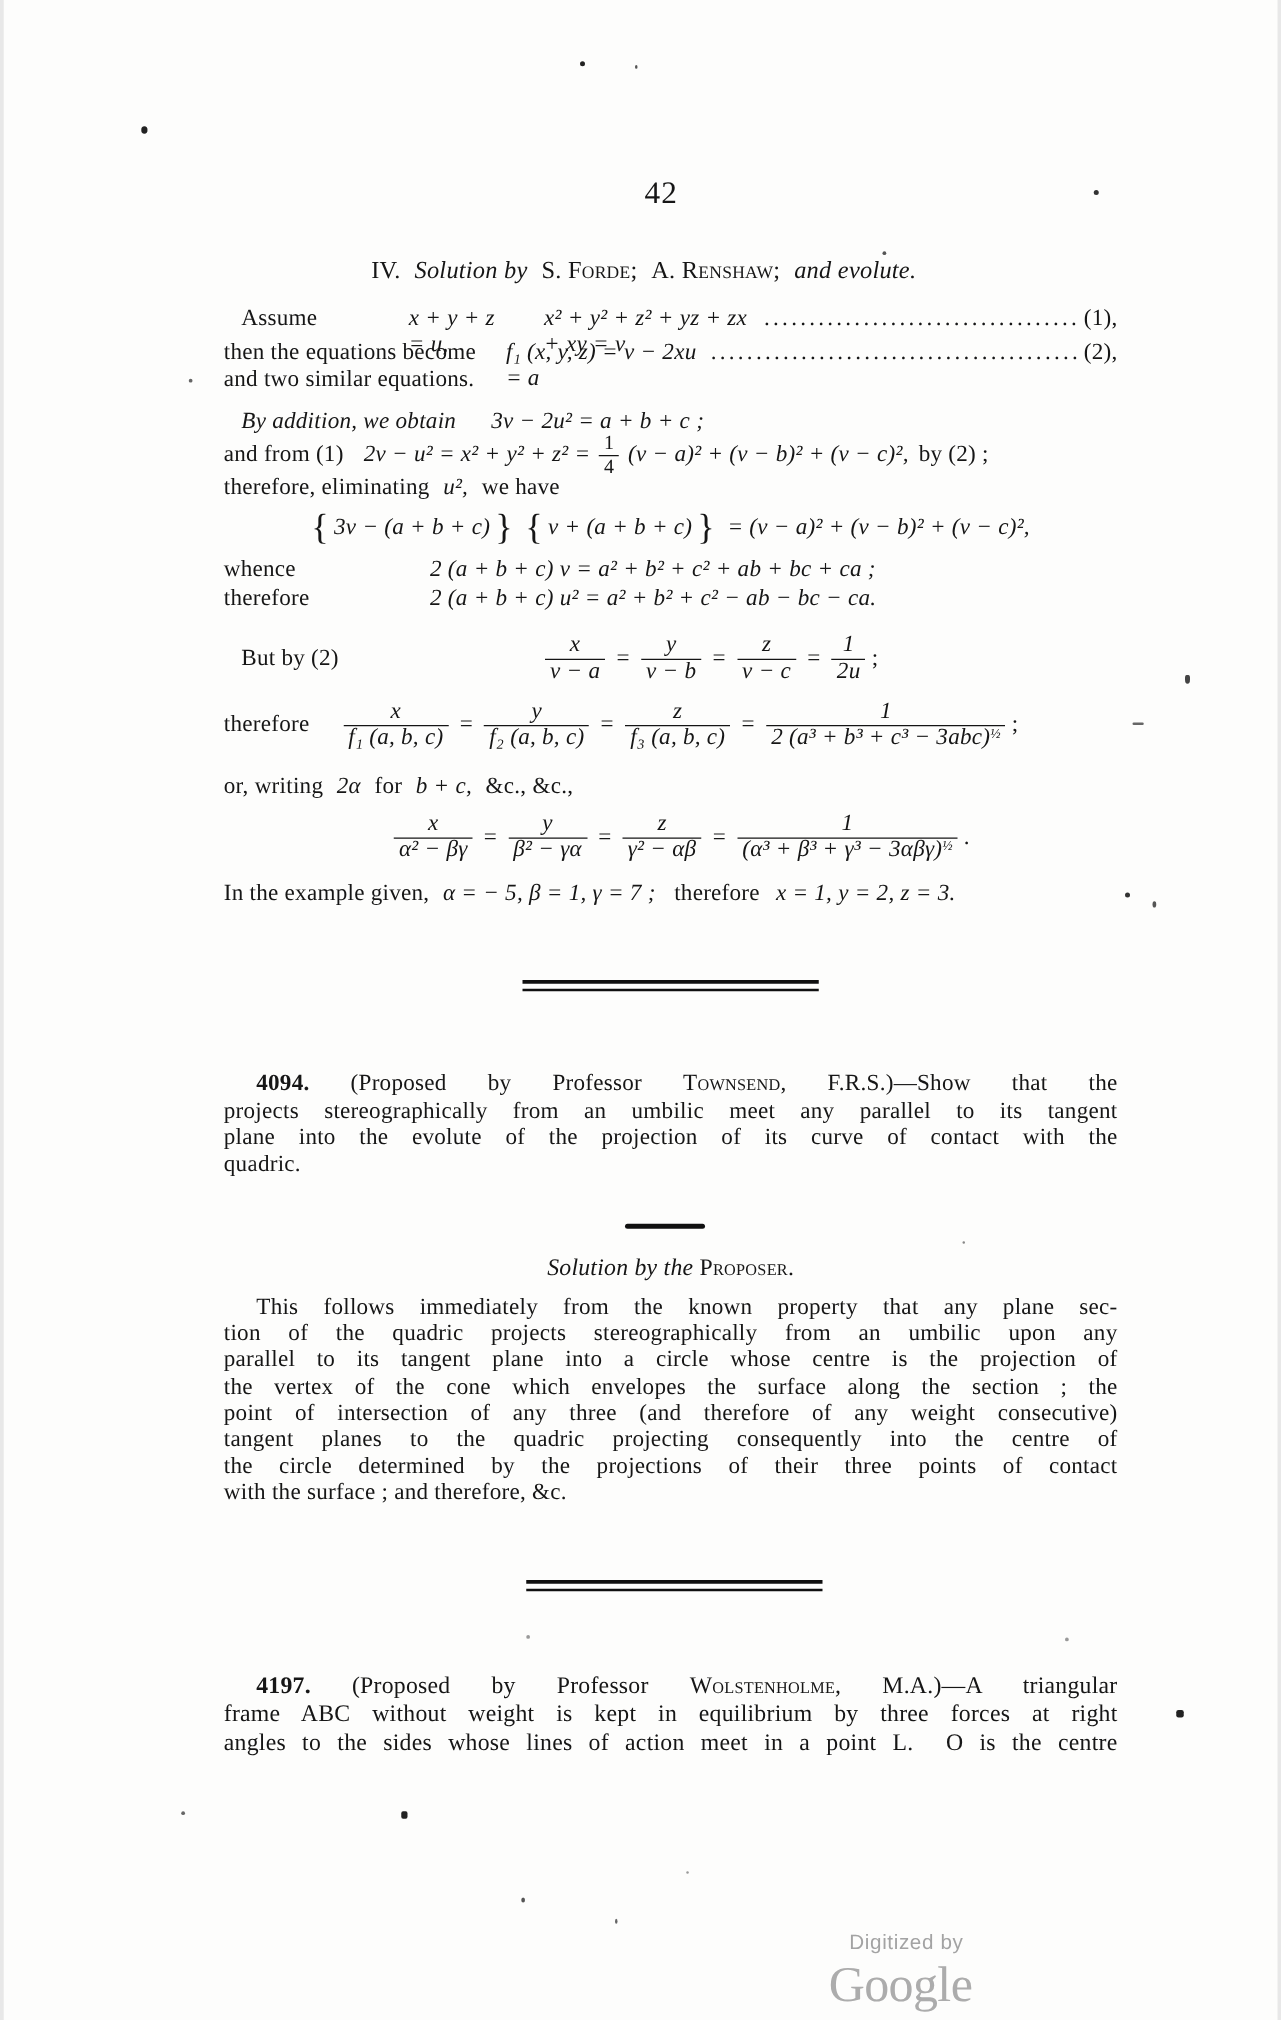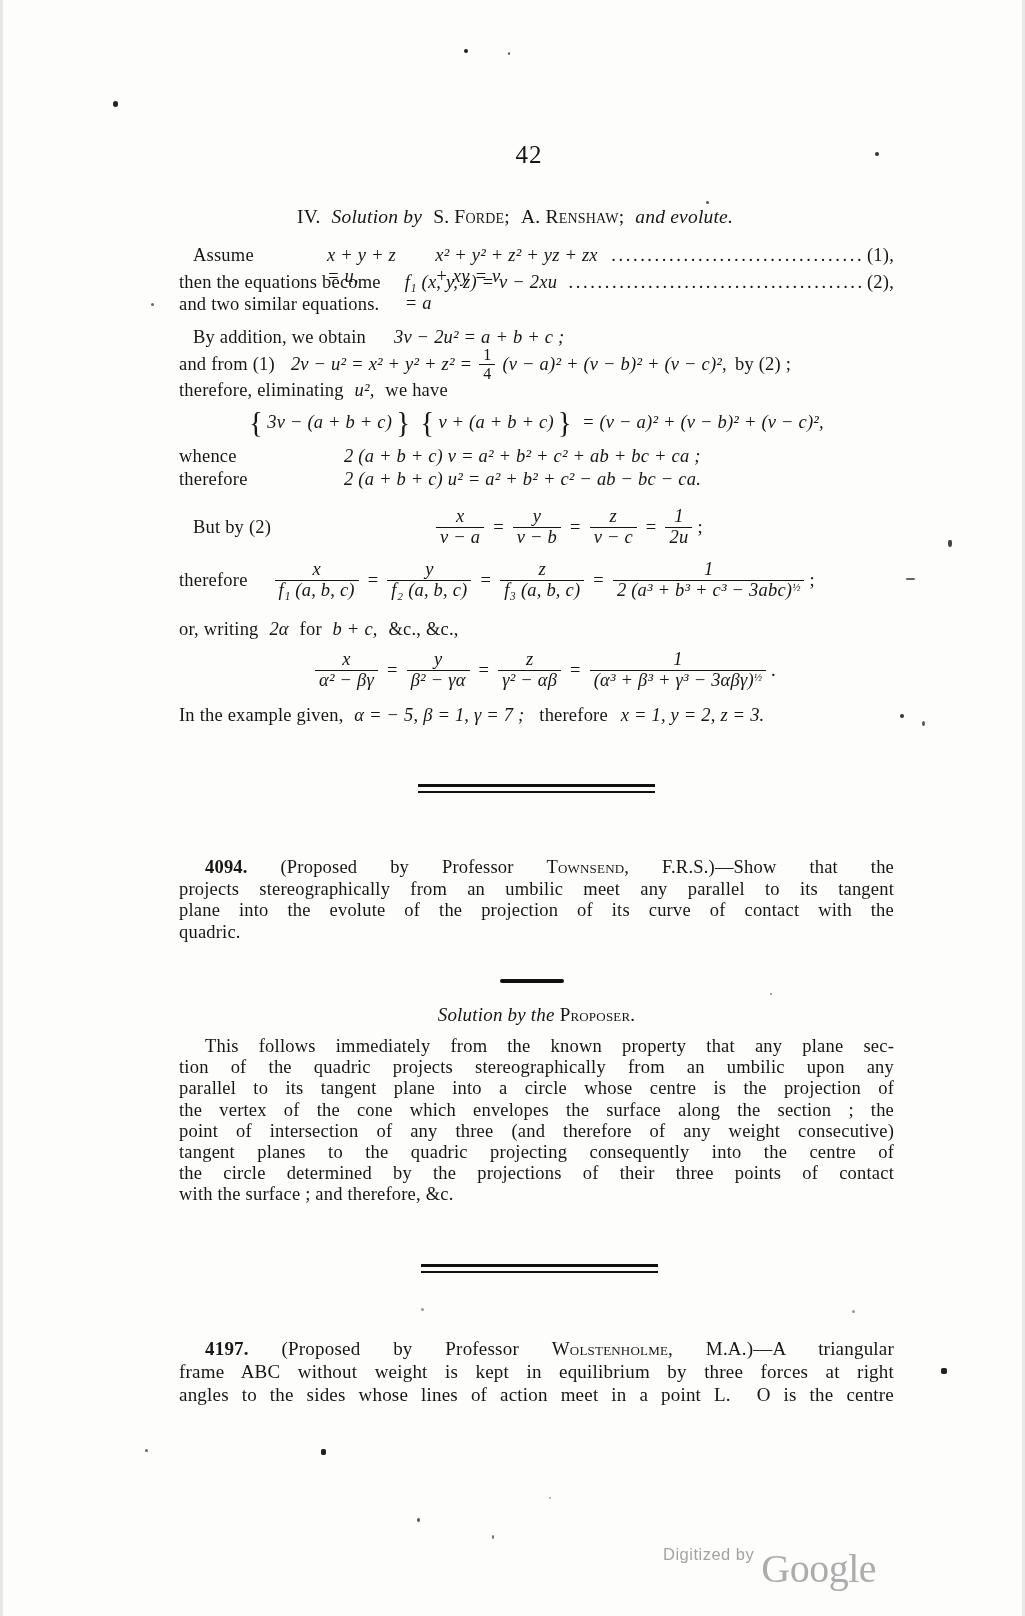--- a/index.html
+++ b/index.html
@@ -25,21 +25,21 @@
   .dsup{font-size:11px;vertical-align:5px;letter-spacing:0;}
   .pre{margin:0 9px;}
   .tail{margin-left:5px;}
   .brace{font-size:29px;line-height:0;vertical-align:-3px;font-style:normal;}
   .pline{text-align:justify;text-align-last:justify;}
   .plast{text-align:left;}
   .lead{text-indent:26px;}
   .rule-double{border-top:3px solid #101010;border-bottom:2px solid #101010;height:4px;}
   .rule-short{background:#101010;height:3.5px;border-radius:2px;}
   .speck{position:absolute;background:#222;border-radius:50%;}
-  .wm{display:flex;align-items:flex-start;}
+  .wm{display:flex;align-items:flex-end;flex-direction:column;}
   .wm-d{font-family:"Liberation Sans","DejaVu Sans",sans-serif;font-size:16.5px;color:#a3a3a3;letter-spacing:.5px;margin-right:7px;}
   .wm-g{font-family:"Liberation Serif","DejaVu Serif",serif;font-size:40px;color:#acacac;letter-spacing:-.5px;}
 </style>
 </head>
 <body>
 
 <div class="page">
 
   <div class="abs cen" style="left:176px;top:141px;width:700px;font-size:25px;letter-spacing:1px;">42</div>
 
@@ -62,21 +62,21 @@
   <div class="abs row" style="left:176px;top:272px;width:715px;">
     <span class="lbl">then the equations become</span>
     <span class="m" style="margin-left:24px;">f₁ (x, y, z) = v − 2xu = a</span>
     <span class="dotfill">................................................</span>
     <span class="tag">(2),</span>
   </div>
 
   <div class="abs" style="left:176px;top:294px;">and two similar equations.</div>
 
   <div class="abs row" style="left:176px;top:327px;width:715px;">
-    <span class="lbl" style="padding-left:14px;">By addition, we obtain</span>
+    <span class="lbl" style="padding-left:14px;font-style:italic;">By addition, we obtain</span>
     <span class="m" style="margin-left:28px;">3v − 2u² = a + b + c ;</span>
   </div>
 
   <div class="abs rowc" style="left:176px;top:346px;width:715px;height:36px;">
     <span>and from (1)</span>
     <span class="m" style="margin-left:16px;">2v − u² = x² + y² + z² =</span>
     <span class="frac" style="margin:0 7px;font-size:16px;">
       <span class="fn">1</span>
       <span class="fd">4</span>
     </span>

